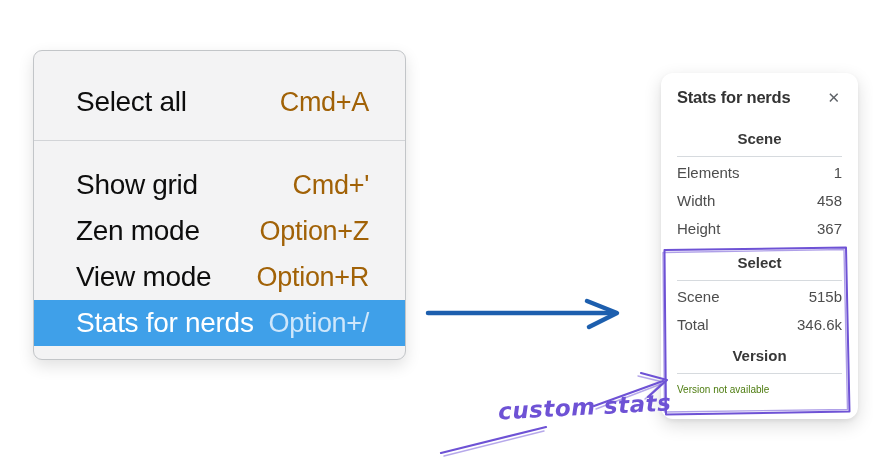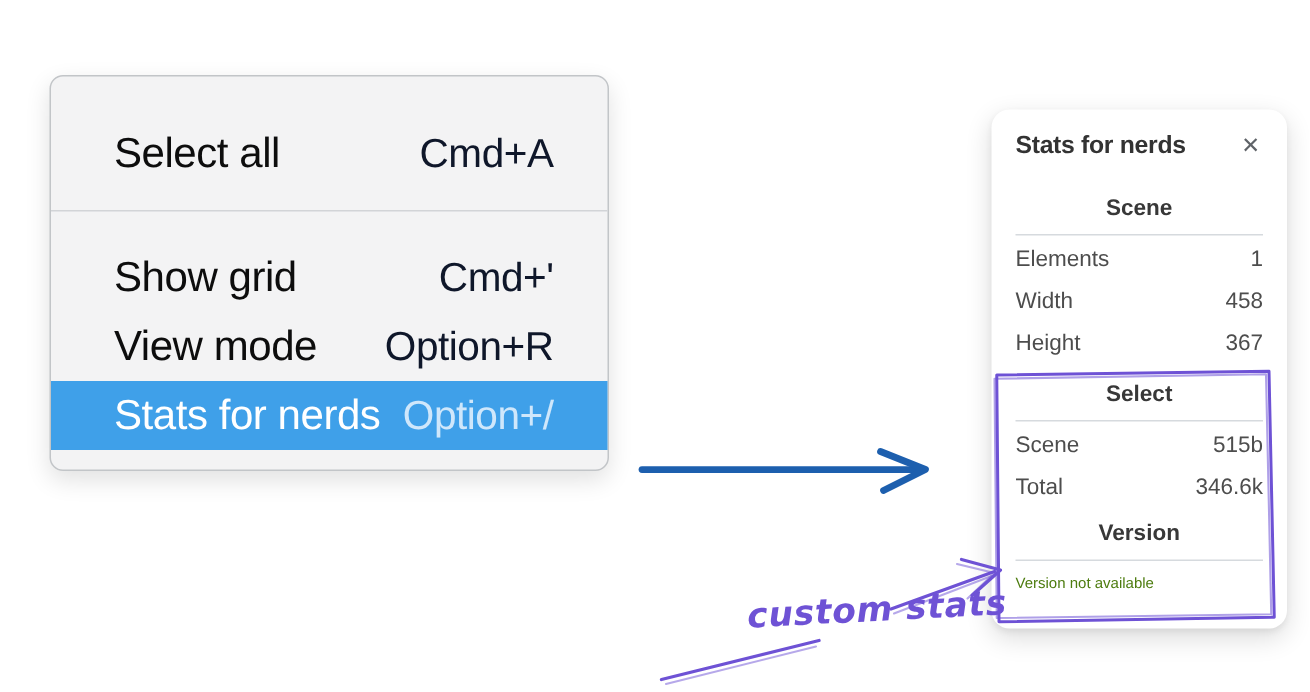--- a/index.html
+++ b/index.html
@@ -14,21 +14,21 @@
     border: 1px solid #c2c5c8;
     border-radius: 9px;
     box-shadow: 0 6px 16px rgba(0,0,0,0.12);
   }
   .menu-item {
     height: 46px; display: flex; justify-content: space-between; align-items: center;
     padding: 0 36px 0 42px;
     font-size: 28px; letter-spacing: -0.3px; color: #0d0d0d;
     cursor: default;
   }
-  .menu-item .shortcut { font-size: 27px; color: #0f172a; }
+  .menu-item .shortcut { font-size: 27px; color: #a16207; }
   .menu-item.selected { background: #3fa0e9; color: #ffffff; }
   .menu-item.selected .shortcut { color: #cfe7fb; }
   .menu-divider { height: 1px; background: #d2d4d7; margin: 15px 0 21px; }
 
   
   .panel {
     position: absolute; left: 661px; top: 73px; width: 197px; height: 346px;
     background: #ffffff; border-radius: 12px;
     box-shadow: 0 2px 4px rgba(0,0,0,0.06), 0 6px 18px rgba(0,0,0,0.14);
     padding: 12px 16px;
@@ -66,20 +66,24 @@
 
 <div class="menu">
   <div class="menu-item">
     <span>Select all</span>
     <span class="shortcut">Cmd+A</span>
   </div>
   <div class="menu-divider"></div>
   <div class="menu-item">
     <span>Show grid</span>
     <span class="shortcut">Cmd+'</span>
+  </div>
+  <div class="menu-item">
+    <span>Zen mode</span>
+    <span class="shortcut">Option+Z</span>
   </div>
   <div class="menu-item">
     <span>View mode</span>
     <span class="shortcut">Option+R</span>
   </div>
   <div class="menu-item selected">
     <span>Stats for nerds</span>
     <span class="shortcut">Option+/</span>
   </div>
 </div>

